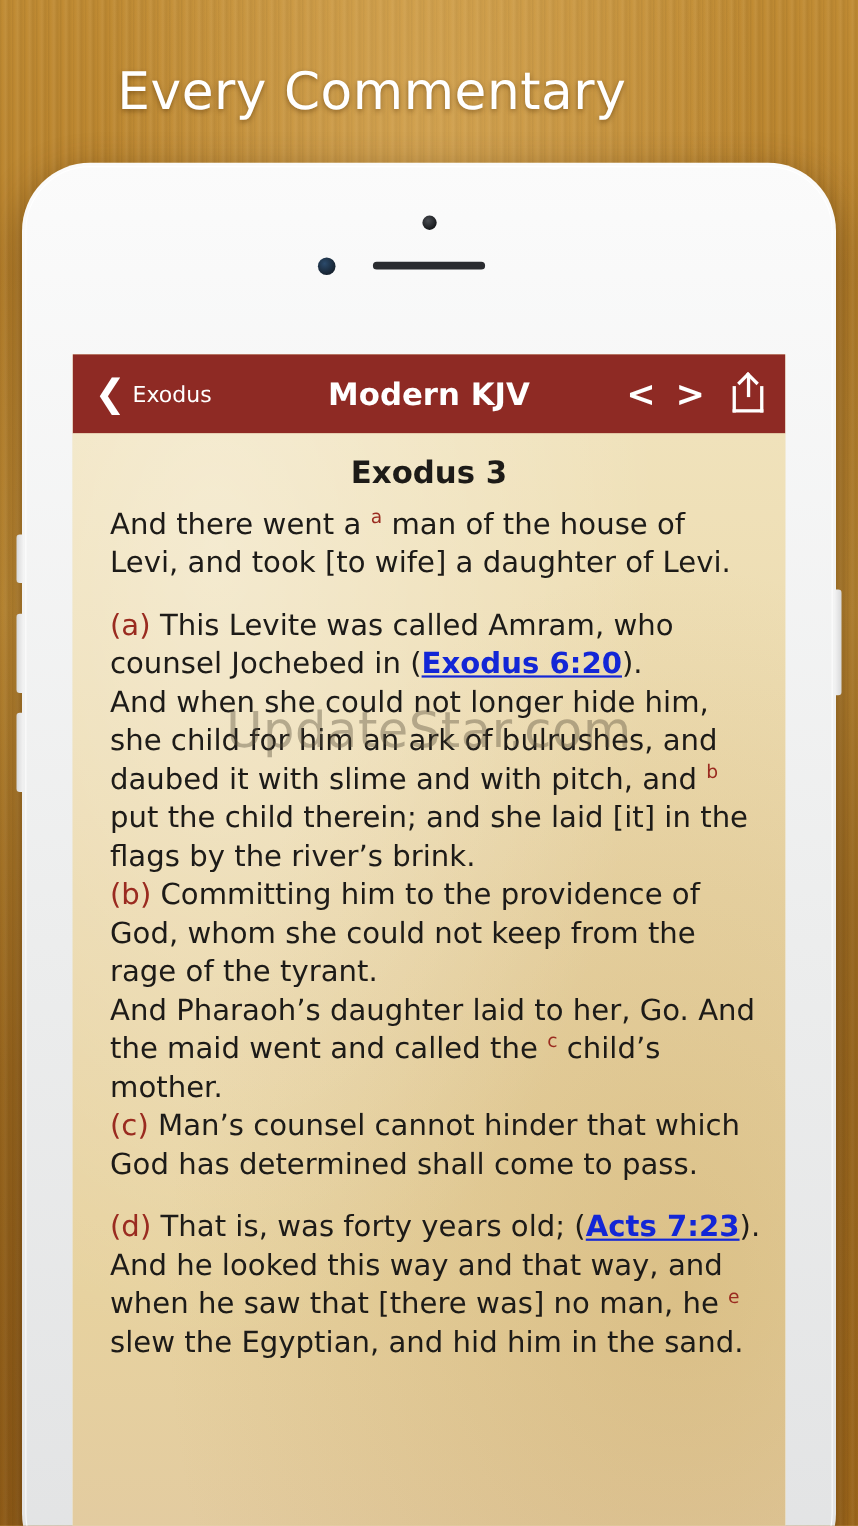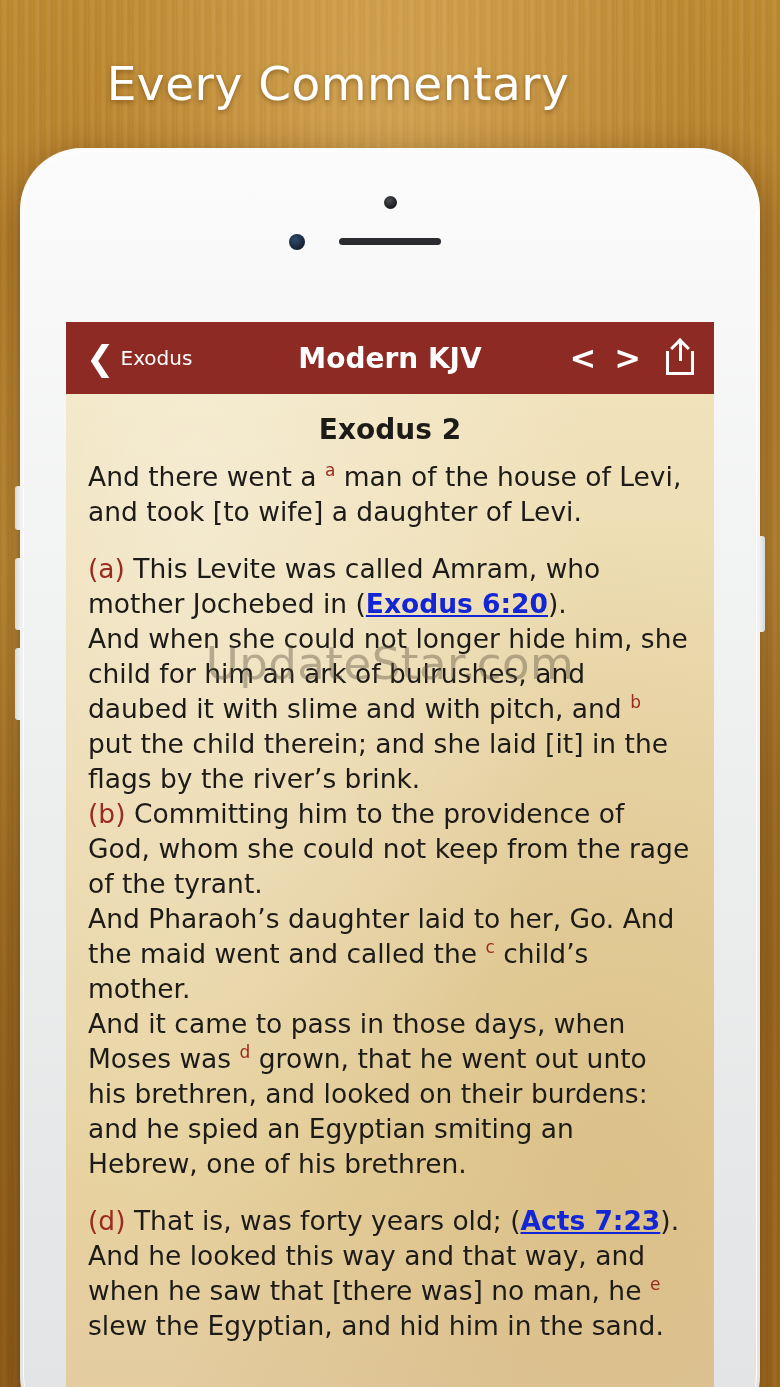--- a/index.html
+++ b/index.html
@@ -239,21 +239,21 @@
     font-size: 26.5px;
     line-height: 35px;
     overflow: hidden;
   }
   .chapter-title {
     text-align: center;
     font-weight: bold;
     font-size: 28px;
     margin: 8px 0 12px 0;
   }
-  .verse-block { margin: 0 0 0 0; }
+  .verse-block { margin: 0 0 0 12px; }
   .spacer { height: 22px; }
   sup.note {
     color: #9a2b20;
     font-size: 17px;
     vertical-align: super;
     line-height: 0;
   }
   .note-marker { color: #9a2b20; }
   a.ref {
     color: #1326d6;
@@ -305,48 +305,48 @@
           <span class="nav-arrow">&gt;</span>
           <span class="nav-share">
             <span class="box"></span>
             <span class="stem"></span>
             <span class="arrow"></span>
           </span>
         </div>
       </div>
 
       <div class="content">
-        <div class="chapter-title">Exodus 2</div>
+        <div class="chapter-title">Exodus 3</div>
 
         <div class="verse-block">
           <span>And there went a </span><sup class="note">a</sup><span> man of the house of Levi, and took [to wife] a daughter of Levi.</span>
         </div>
 
         <div class="spacer"></div>
 
         <div class="verse-block">
-          <span class="note-marker">(a)</span><span> This Levite was called Amram, who mother Jochebed in (</span><a class="ref" href="#">Exodus 6:20</a><span>).</span>
+          <span class="note-marker">(a)</span><span> This Levite was called Amram, who counsel Jochebed in (</span><a class="ref" href="#">Exodus 6:20</a><span>).</span>
         </div>
 
         <div class="verse-block">
           <span>And when she could not longer hide him, she child for him an ark of bulrushes, and daubed it with slime and with pitch, and </span><sup class="note">b</sup><span> put the child therein; and she laid [it] in the flags by the river’s brink.</span>
         </div>
 
         <div class="verse-block">
           <span class="note-marker">(b)</span><span> Committing him to the providence of God, whom she could not keep from the rage of the tyrant.</span>
         </div>
 
         <div class="verse-block">
           <span>And Pharaoh’s daughter laid to her, Go. And the maid went and called the </span><sup class="note">c</sup><span> child’s mother.</span>
         </div>
 
-
-        <div class="verse-block">
-          <span>And it came to pass in those days, when Moses was </span><sup class="note">d</sup><span> grown, that he went out unto his brethren, and looked on their burdens: and he spied an Egyptian smiting an Hebrew, one of his brethren.</span>
-        </div>
+        <div class="verse-block">
+          <span class="note-marker">(c)</span><span> Man’s counsel cannot hinder that which God has determined shall come to pass.</span>
+        </div>
+
 
         <div class="spacer"></div>
 
         <div class="verse-block">
           <span class="note-marker">(d)</span><span> That is, was forty years old; (</span><a class="ref" href="#">Acts 7:23</a><span>).</span>
         </div>
 
         <div class="verse-block">
           <span>And he looked this way and that way, and when he saw that [there was] no man, he </span><sup class="note">e</sup><span> slew the Egyptian, and hid him in the sand.</span>
         </div>

